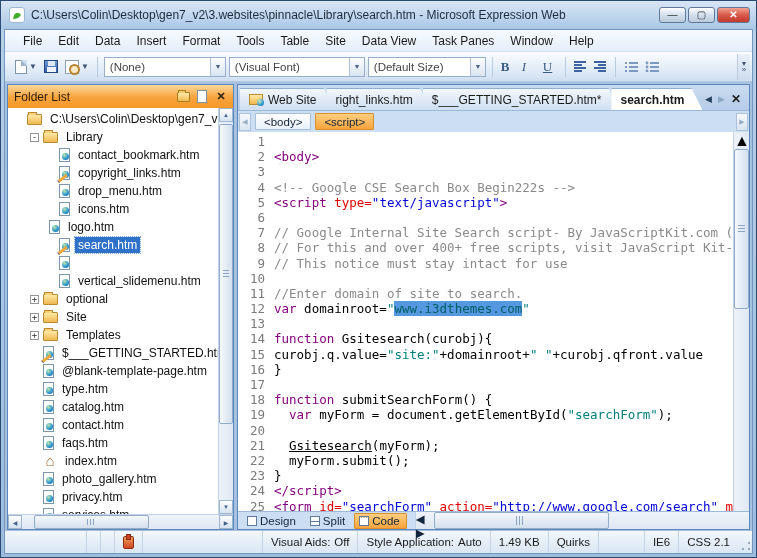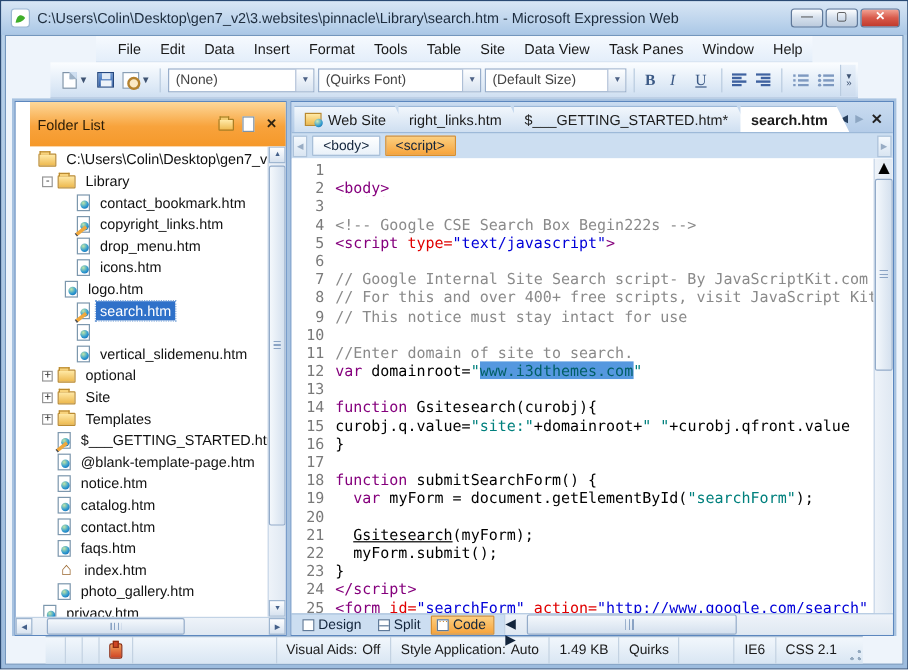--- a/index.html
+++ b/index.html
@@ -6,21 +6,21 @@
   *{box-sizing:border-box;}
   .window{width:757px;height:558px;background:linear-gradient(#b7d1ea,#9dbcde);border:1px solid #2a4a73;display:flex;flex-direction:column;overflow:hidden;}
   
   .titlebar{height:28px;display:flex;align-items:center;padding:0 6px 0 8px;background:linear-gradient(#d8e6f5,#bdd4ec 60%,#aac7e6);}
   .app-icon{width:16px;height:16px;background:#fff;border:1px solid #9db8d4;border-radius:3px;margin-right:6px;flex:0 0 auto;display:flex;align-items:center;justify-content:center;}
   .title-text{flex:1;font-size:12px;color:#1d2c3d;white-space:nowrap;overflow:hidden;}
   .winbtns{display:flex;gap:2px;}
   .winbtn{width:27px;height:16px;border:1px solid #60799a;border-radius:3px;background:linear-gradient(#fdfeff,#d4dfec 50%,#bccbdd);display:flex;align-items:center;justify-content:center;font-size:10px;color:#333;line-height:1;}
   .winbtn.close{background:linear-gradient(#f2a394,#d8594a 50%,#c03a2d);color:#fff;font-weight:bold;width:33px;}
   
-  .frame{flex:1;margin:0 3px 3px 3px;background:#eef4fb;border:1px solid #7396bd;display:flex;flex-direction:column;min-height:0;align-items:center;}
+  .frame{flex:1;margin:0 3px 3px 3px;background:#eef4fb;border:1px solid #7396bd;display:flex;flex-direction:column;min-height:0;}
   
   .menubar{height:22px;display:flex;align-items:center;background:linear-gradient(#f6fafe,#e4eefa);padding-left:10px;font-size:12px;color:#1a1a1a;border-bottom:1px solid #d4e2f1;}
   .menu-item{padding:3px 8px;cursor:default;}
   
   .toolbar{height:30px;display:flex;align-items:center;background:linear-gradient(#fbfdff,#dde9f6 70%,#cfdff1);border-bottom:1px solid #b3c8e0;padding:0 2px 0 8px;gap:3px;}
   .tb-sep{width:1px;height:20px;background:#b9cbdf;margin:0 3px;}
   .tb-btn{height:22px;display:flex;align-items:center;padding:0 2px;border-radius:2px;}
   .caret{font-size:8px;color:#3f5473;margin-left:2px;}
   .ic-newpage{width:12px;height:14px;background:#fff;border:1px solid #7e93a8;position:relative;}
   .ic-newpage:before{content:"";position:absolute;right:-1px;top:-1px;border:3px solid;border-color:#cfdff1 #cfdff1 #9fb3c8 #9fb3c8;}
@@ -32,21 +32,21 @@
   .combo{height:20px;background:#fff;border:1px solid #98aecb;display:flex;align-items:center;font-size:11.5px;color:#444;}
   .combo .val{flex:1;padding:0 5px;white-space:nowrap;overflow:hidden;}
   .combo .drop{width:15px;height:100%;background:linear-gradient(#fdfeff,#d9e4f1);border-left:1px solid #aebfd6;display:flex;align-items:center;justify-content:center;font-size:7px;color:#4d6185;}
   .fmt{font-family:"Liberation Serif",serif;font-size:13px;color:#3c5a86;width:18px;text-align:center;}
   .fmt.b{font-weight:bold}.fmt.i{font-style:italic}.fmt.u{text-decoration:underline}
   .tb-overflow{margin-left:auto;width:13px;height:26px;display:flex;flex-direction:column;align-items:center;justify-content:center;color:#3f5473;font-size:8px;line-height:6px;background:linear-gradient(#e9f1fa,#cddcee);border-left:1px solid #b9cbdf;}
   
   .main{flex:1;display:flex;min-height:0;background:#a7c2e0;gap:3px;padding:2px 2px 0 2px;}
   
   .folderlist{width:227px;flex:0 0 auto;border:1px solid #5c87be;background:#fff;display:flex;flex-direction:column;min-height:0;}
-  .fl-header{height:37px;background:linear-gradient(#fdd89a,#f8a33c 55%,#f5982a);display:flex;align-items:center;padding:0 4px 0 6px;font-size:12px;color:#2b1d07;margin-left:12px;}
+  .fl-header{height:23px;background:linear-gradient(#fdd89a,#f8a33c 55%,#f5982a);display:flex;align-items:center;padding:0 4px 0 6px;font-size:12px;color:#2b1d07;}
   .fl-title{flex:1;}
   .fl-ic{width:16px;height:14px;margin-left:3px;display:flex;align-items:center;justify-content:center;}
   .mini-folder{width:13px;height:10px;background:linear-gradient(#ffe9a6,#eebb52);border:1px solid #a97f24;border-radius:1px;position:relative;}
   .mini-folder:before{content:"";position:absolute;left:0;top:-3px;width:6px;height:2px;background:#f4cc6e;border:1px solid #a97f24;border-bottom:none;}
   .mini-page{width:10px;height:13px;background:#fff;border:1px solid #7e93a8;position:relative;}
   .fl-close{font-size:11px;font-weight:bold;color:#302310;}
   .fl-body{flex:1;position:relative;overflow:hidden;min-height:0;}
   .tree{position:absolute;left:0;top:2px;right:15px;bottom:0;overflow:hidden;font-size:12px;color:#111;}
   .tree-row{height:18px;display:flex;align-items:center;white-space:nowrap;}
   .expander{width:9px;height:9px;border:1px solid #969696;background:#fff;flex:0 0 auto;display:flex;align-items:center;justify-content:center;font-size:9px;line-height:7px;color:#333;margin-right:4px;font-family:"DejaVu Sans Mono",monospace;}
@@ -166,21 +166,21 @@
       <div class="tb-btn">
           <span class="ic-preview"></span>
           <span class="caret">▼</span>
         </div>
       <div class="tb-sep"></div>
       <div class="combo" style="width:122px">
           <span class="val">(None)</span>
           <span class="drop">▼</span>
         </div>
       <div class="combo" style="width:136px">
-          <span class="val">(Quirks Font)</span>
+          <span class="val">(Visual Font)</span>
           <span class="drop">▼</span>
         </div>
       <div class="combo" style="width:118px">
           <span class="val">(Default Size)</span>
           <span class="drop">▼</span>
         </div>
       <div class="tb-sep"></div>
       <div class="tb-btn fmt b">B</div>
       <div class="tb-btn fmt i">I</div>
       <div class="tb-btn fmt u">U</div>
@@ -323,21 +323,21 @@
                 <span class="t-label">$___GETTING_STARTED.htm</span>
               </div>
               <div class="tree-row" style="padding-left: 22px;">
                 <span class="spacer"></span>
                 <span class="t-icon t-page"></span>
                 <span class="t-label">@blank-template-page.htm</span>
               </div>
               <div class="tree-row" style="padding-left: 22px;">
                 <span class="spacer"></span>
                 <span class="t-icon t-page"></span>
-                <span class="t-label">notice.htm</span>
+                <span class="t-label">type.htm</span>
               </div>
               <div class="tree-row" style="padding-left: 22px;">
                 <span class="spacer"></span>
                 <span class="t-icon t-page"></span>
                 <span class="t-label">catalog.htm</span>
               </div>
               <div class="tree-row" style="padding-left: 22px;">
                 <span class="spacer"></span>
                 <span class="t-icon t-page"></span>
                 <span class="t-label">contact.htm</span>
@@ -350,21 +350,21 @@
               <div class="tree-row" style="padding-left: 22px;">
                 <span class="spacer"></span>
                 <span class="t-icon t-home">⌂</span>
                 <span class="t-label">index.htm</span>
               </div>
               <div class="tree-row" style="padding-left: 22px;">
                 <span class="spacer"></span>
                 <span class="t-icon t-page"></span>
                 <span class="t-label">photo_gallery.htm</span>
               </div>
-              <div class="tree-row" style="padding-left: 10px;">
+              <div class="tree-row" style="padding-left: 22px;">
                 <span class="spacer"></span>
                 <span class="t-icon t-page"></span>
                 <span class="t-label">privacy.htm</span>
               </div>
               <div class="tree-row" style="padding-left: 22px;">
                 <span class="spacer"></span>
                 <span class="t-icon t-page"></span>
                 <span class="t-label">services.htm</span>
               </div>
             </div>

